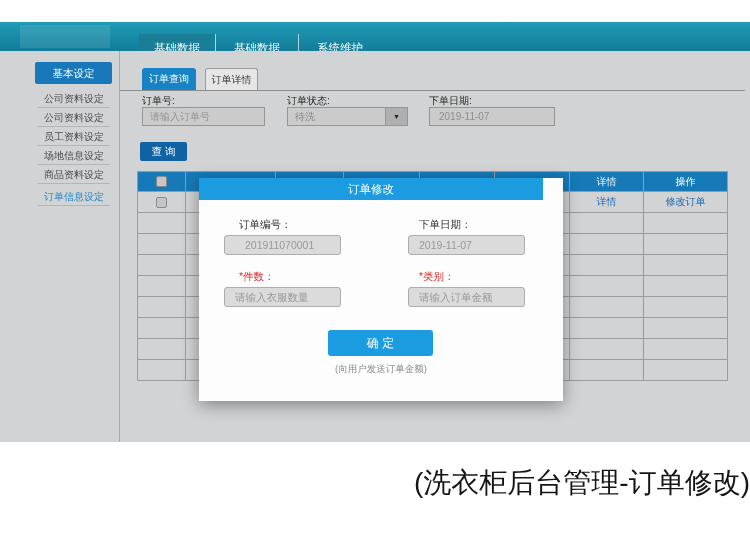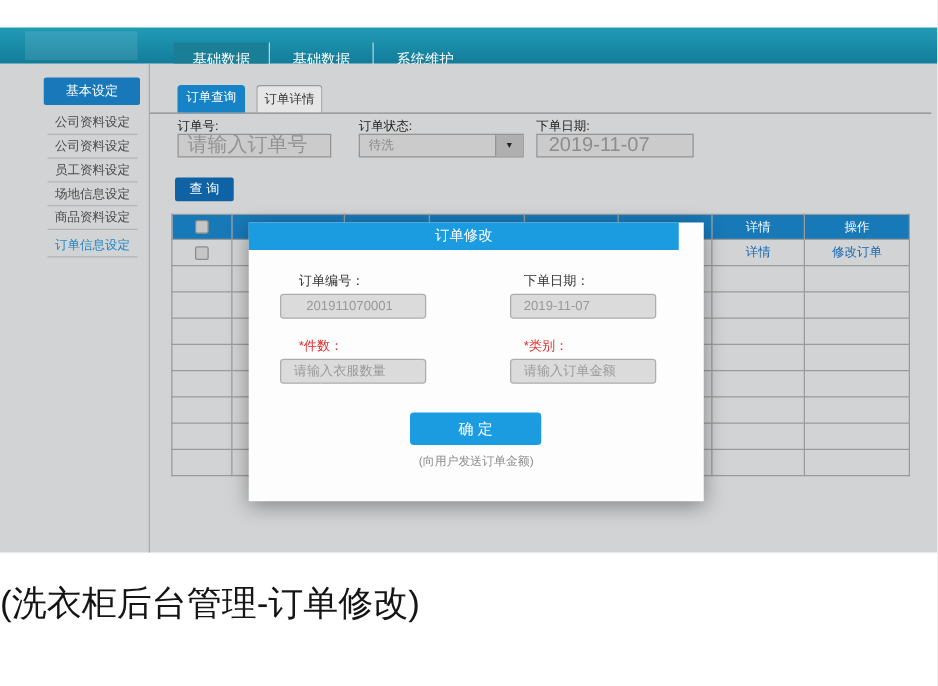--- a/index.html
+++ b/index.html
@@ -36,24 +36,24 @@
   .main { position:absolute; left:120px; top:0; width:630px; height:391px; }
   .tab-line { position:absolute; left:0; top:39px; width:625px; height:1px; background:#8c8c8c; }
   .ctab { position:absolute; top:17px; height:22px; line-height:22px; text-align:center;
           font-size:10px; border-radius:3px 3px 0 0; cursor:pointer; }
   .ctab.active { left:22px; width:54px; background:#1583c5; color:#fff; z-index:2; }
   .ctab.idle { left:85px; width:53px; background:#e6e6e6; color:#333;
                border:1px solid #9b9b9b; border-bottom:none; }
 
   .flabel { position:absolute; top:43px; font-size:10px; color:#222; }
   .finput { position:absolute; top:56px; height:19px; background:#cbcbcb;
-            border:1px solid #959595; font-size:16px; color:#8d8d8d; padding-left:7px;
+            border:1px solid #959595; font-size:10px; color:#8d8d8d; padding-left:7px;
             font-family:"Liberation Sans", sans-serif; }
   .finput::placeholder { color:#939393; opacity:1; }
-  .fselect { position:absolute; left:167px; top:56px; width:132px; height:19px;
+  .fselect { position:absolute; left:167px; top:56px; width:121px; height:19px;
              background:#cbcbcb; border:1px solid #959595; cursor:pointer; }
   .fselect .val { position:absolute; left:7px; top:0; line-height:17px; font-size:10px; color:#888; }
   .fselect .arrow { position:absolute; right:0; top:0; width:22px; height:17px;
                     background:#afafaf; border-left:1px solid #959595; text-align:center;
                     line-height:17px; font-size:7px; color:#222; }
   .query-btn { position:absolute; left:20px; top:91px; width:47px; height:19px;
                background:#0f63a5; color:#fff; font-size:10.5px; text-align:center;
                line-height:19px; border-radius:2px; cursor:pointer; }
 
   
@@ -78,21 +78,21 @@
             border:1px solid #adadad; border-radius:3px; font-size:10.5px; color:#999;
             padding-left:10px; font-family:"Liberation Sans", sans-serif; }
   .minput::placeholder { color:#9a9a9a; opacity:1; }
   .confirm-btn { position:absolute; left:129px; top:152px; width:105px; height:26px;
                  background:#1c9ce0; color:#fff; font-size:12px; text-align:center;
                  line-height:26px; border-radius:3px; cursor:pointer; }
   .modal-note { position:absolute; left:0; top:185px; width:364px; text-align:center;
                 font-size:9.5px; color:#8a8a8a; }
 
   
-  .caption { position:absolute; left:0; top:464px; width:750px; text-align:left;
+  .caption { position:absolute; left:0; top:464px; width:750px; text-align:right;
              font-size:28px; color:#151515; }
 </style>
 </head>
 <body>
 
 <div class="screen">
 
   <div class="navbar">
     <div class="logo-box"></div>
     <div class="nav-tabs">

